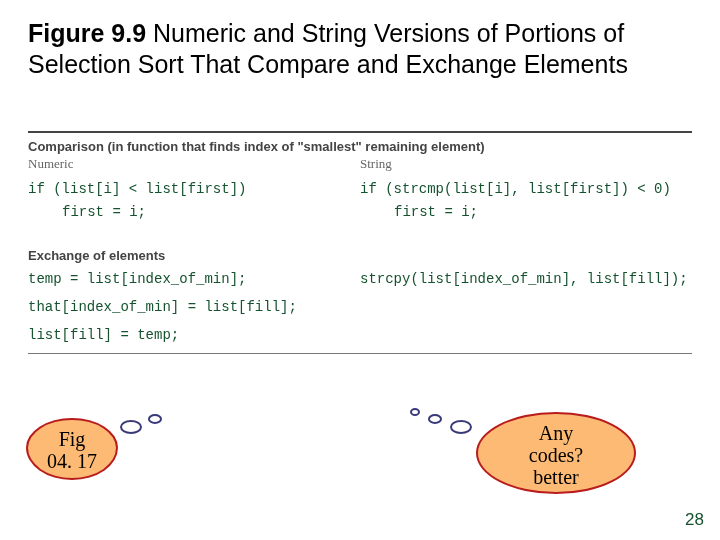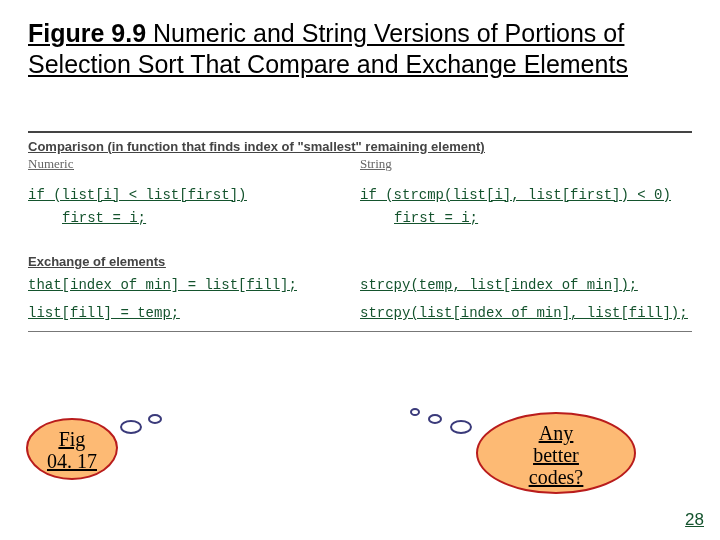--- a/index.html
+++ b/index.html
@@ -1,15 +1,15 @@
 <!DOCTYPE html>
 <html><head>
 <meta charset="utf-8">
 <style>
-  * { box-sizing: border-box; margin: 0; padding: 0; text-decoration: underline; }
+  * { box-sizing: border-box; margin: 0; padding: 0; }
   body {
     width: 720px;
     height: 540px;
     background: #fff;
     font-family: Arial, Helvetica, sans-serif;
     position: relative;
     overflow: hidden;
   }
   .slide {
     width: 720px;
@@ -37,21 +37,21 @@
     font-weight: 700;
     color: #444;
     margin: 4px 0 2px 0;
   }
   .cols { display: flex; }
   .col { flex: 1; }
   .subhead {
     font-family: "Times New Roman", serif;
     font-size: 13px;
     color: #666;
-    margin-bottom: 12px;
+    margin-bottom: 6px;
   }
   .code {
     font-family: "Courier New", monospace;
     font-size: 14px;
     color: #14532d;
     white-space: pre;
     line-height: 1.7;
   }
   .code .indent { padding-left: 34px; display: block; }
   .code-line { display: block; line-height: 2.0; }
@@ -127,39 +127,39 @@
       <div class="col">
         <div class="subhead">String</div>
         <div class="code"><span>if (strcmp(list[i], list[first]) &lt; 0)</span>
 <span class="indent">first = i;</span></div>
       </div>
     </div>
 
     <div class="section-head" style="margin-top:23px;">Exchange of elements</div>
     <div class="cols">
       <div class="col">
-        <div class="code"><span class="code-line">that[index_of_min] = list[fill];</span><span class="code-line">list[fill] = temp;</span></div>
+        <div class="code"><span class="code-line">temp = list[index_of_min];</span><span class="code-line">that[index_of_min] = list[fill];</span><span class="code-line">list[fill] = temp;</span></div>
       </div>
       <div class="col">
-        <div class="code"><span class="code-line">strcpy(temp, list[index_of_min]);</span><span class="code-line">strcpy(list[index_of_min], list[fill]);</span></div>
+        <div class="code"><span class="code-line">strcpy(list[index_of_min], list[fill]);</span></div>
       </div>
     </div>
     <hr class="hr-thin">
   </div>
 
   <div class="bubble bubble-left">
     <div>Fig</div>
     <div>04. 17</div>
   </div>
   <div class="tail" style="left:120px; top:420px; width:22px; height:14px;"></div>
   <div class="tail" style="left:148px; top:414px; width:14px; height:10px;"></div>
 
   <div class="bubble bubble-right">
     <div>Any</div>
+    <div>codes?</div>
     <div>better</div>
-    <div>codes?</div>
   </div>
   <div class="tail" style="left:450px; top:420px; width:22px; height:14px;"></div>
   <div class="tail" style="left:428px; top:414px; width:14px; height:10px;"></div>
   <div class="tail" style="left:410px; top:408px; width:10px; height:8px;"></div>
 
   <div class="pagenum">28</div>
 </div>
 
 </body></html>

